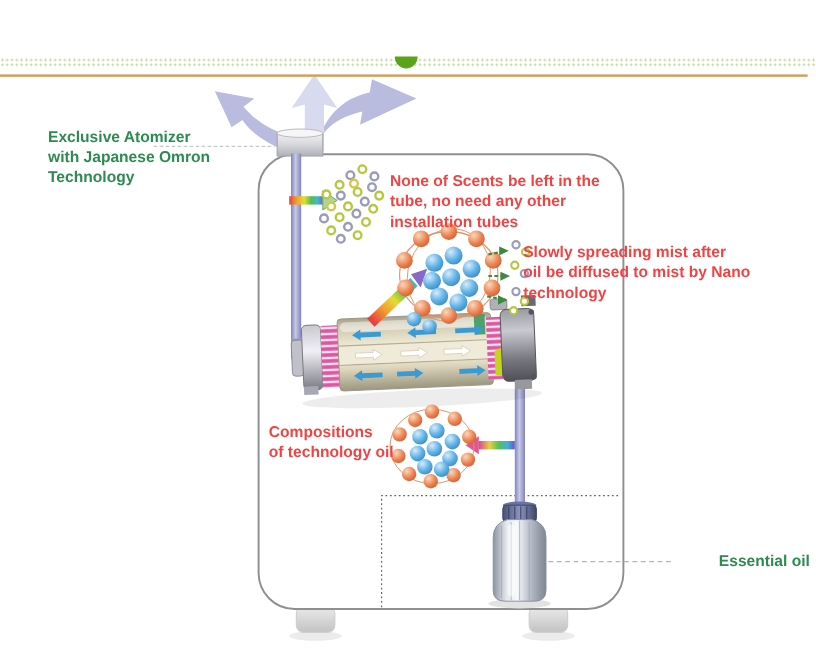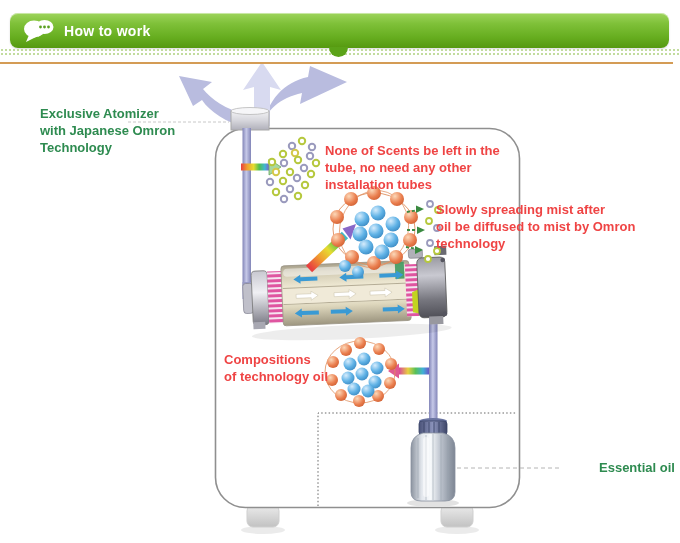--- a/index.html
+++ b/index.html
@@ -317,42 +317,30 @@
       </g>
       <rect x="423" y="437" width="6" height="60" rx="3" fill="#ffffff" opacity="0.5"></rect>
     </g>
 
     <g>
       <line x1="128" y1="122" x2="229" y2="122" stroke="#c8c8c8" stroke-width="1" stroke-dasharray="3,2"></line>
       <line x1="457" y1="468" x2="560" y2="468" stroke="#b4b4b4" stroke-width="1" stroke-dasharray="4,3"></line>
     </g>
   </svg>
 
-  <div class="banner">
-    <svg class="chat-icon" width="32" height="26" viewBox="0 0 32 26">
-      <ellipse cx="11" cy="11" rx="10" ry="8.5" fill="#ffffff"></ellipse>
-      <path d="M6,17 L3,24 L13,19 Z" fill="#ffffff"></path>
-      <ellipse cx="21.5" cy="9" rx="9" ry="7" fill="#ffffff"></ellipse>
-      <path d="M17,14.5 L15,19 L21,15.5 Z" fill="#ffffff"></path>
-      <circle cx="17.5" cy="9" r="1.4" fill="#5aa020"></circle>
-      <circle cx="21.5" cy="9" r="1.4" fill="#5aa020"></circle>
-      <circle cx="25.5" cy="9" r="1.4" fill="#5aa020"></circle>
-    </svg>
-    <span class="banner-title">How to work</span>
-  </div>
   <div class="dotted-strip"></div>
   <div class="banner-notch"></div>
   <div class="orange-rule"></div>
 
   <div class="label green lbl-atomizer">Exclusive Atomizer
 with Japanese Omron
 Technology</div>
   <div class="label red lbl-noscents">None of Scents be left in the
 tube, no need any other
 installation tubes</div>
   <div class="label red lbl-mist">Slowly spreading mist after
-oil be diffused to mist by Omron
+oil be diffused to mist by Nano
 technology</div>
   <div class="label red lbl-comp">Compositions
 of technology oil</div>
   <div class="label green lbl-oil">Essential oil</div>
 
 </div>
 
 </body></html>

